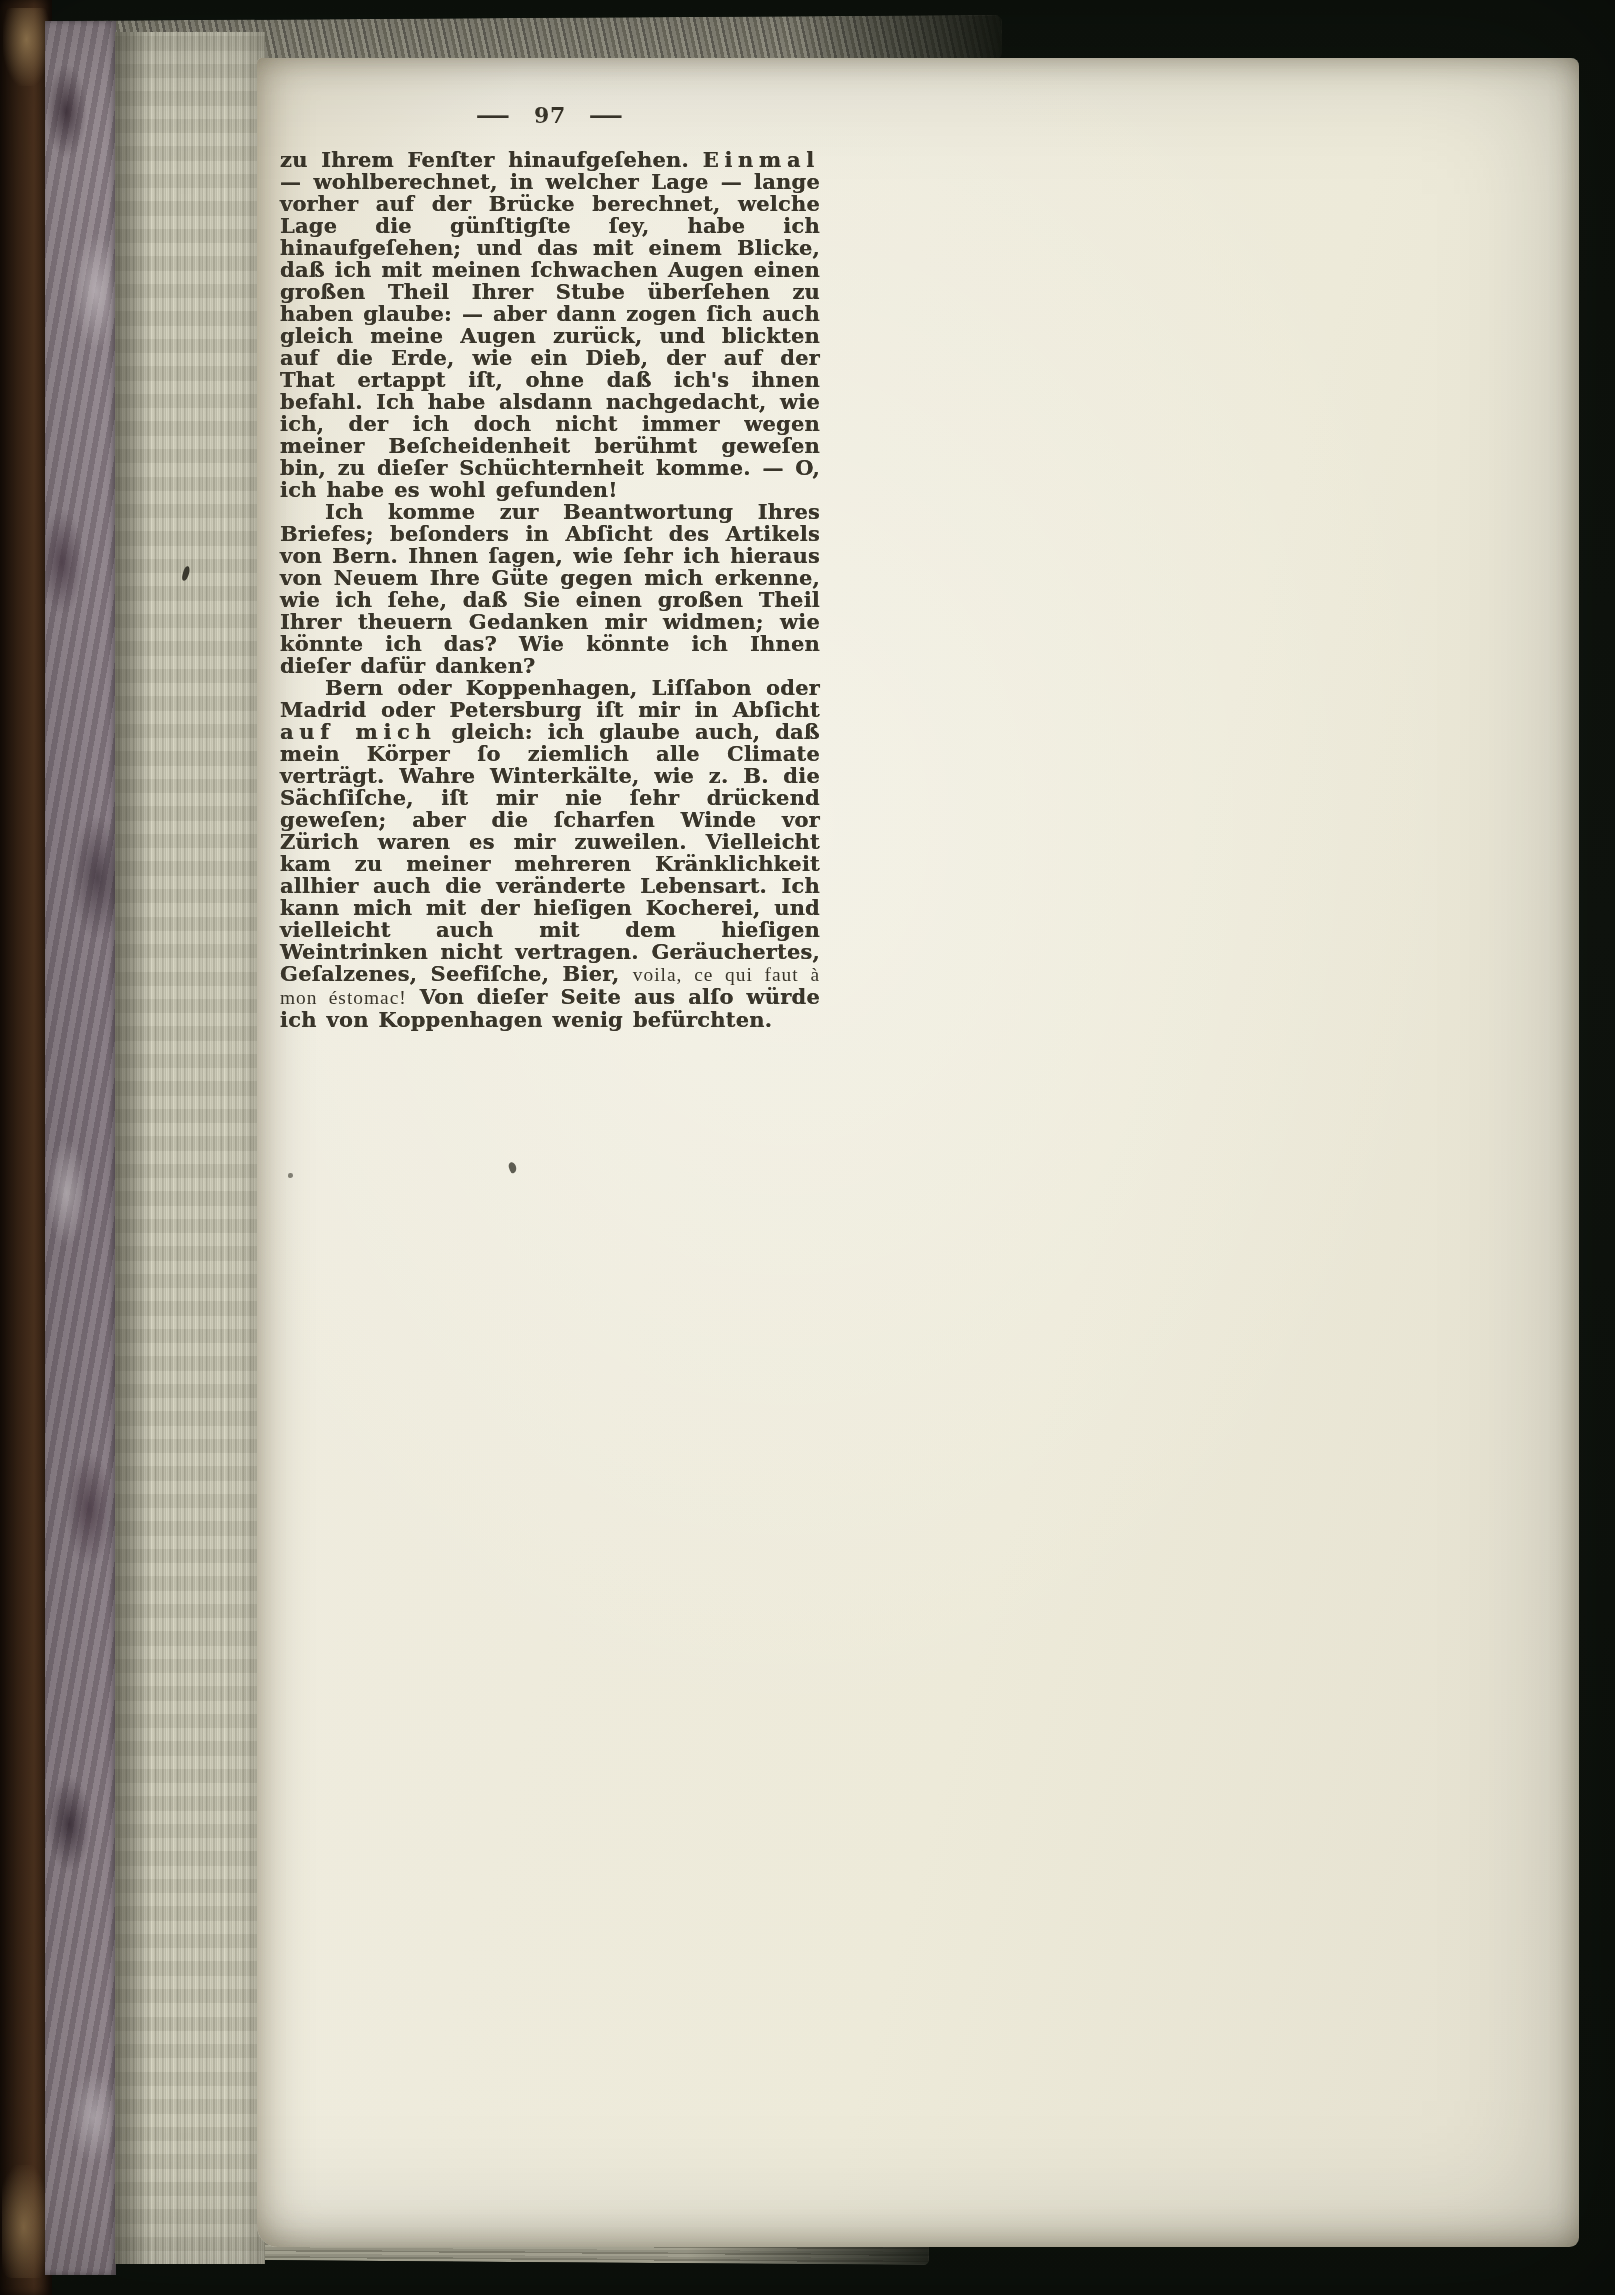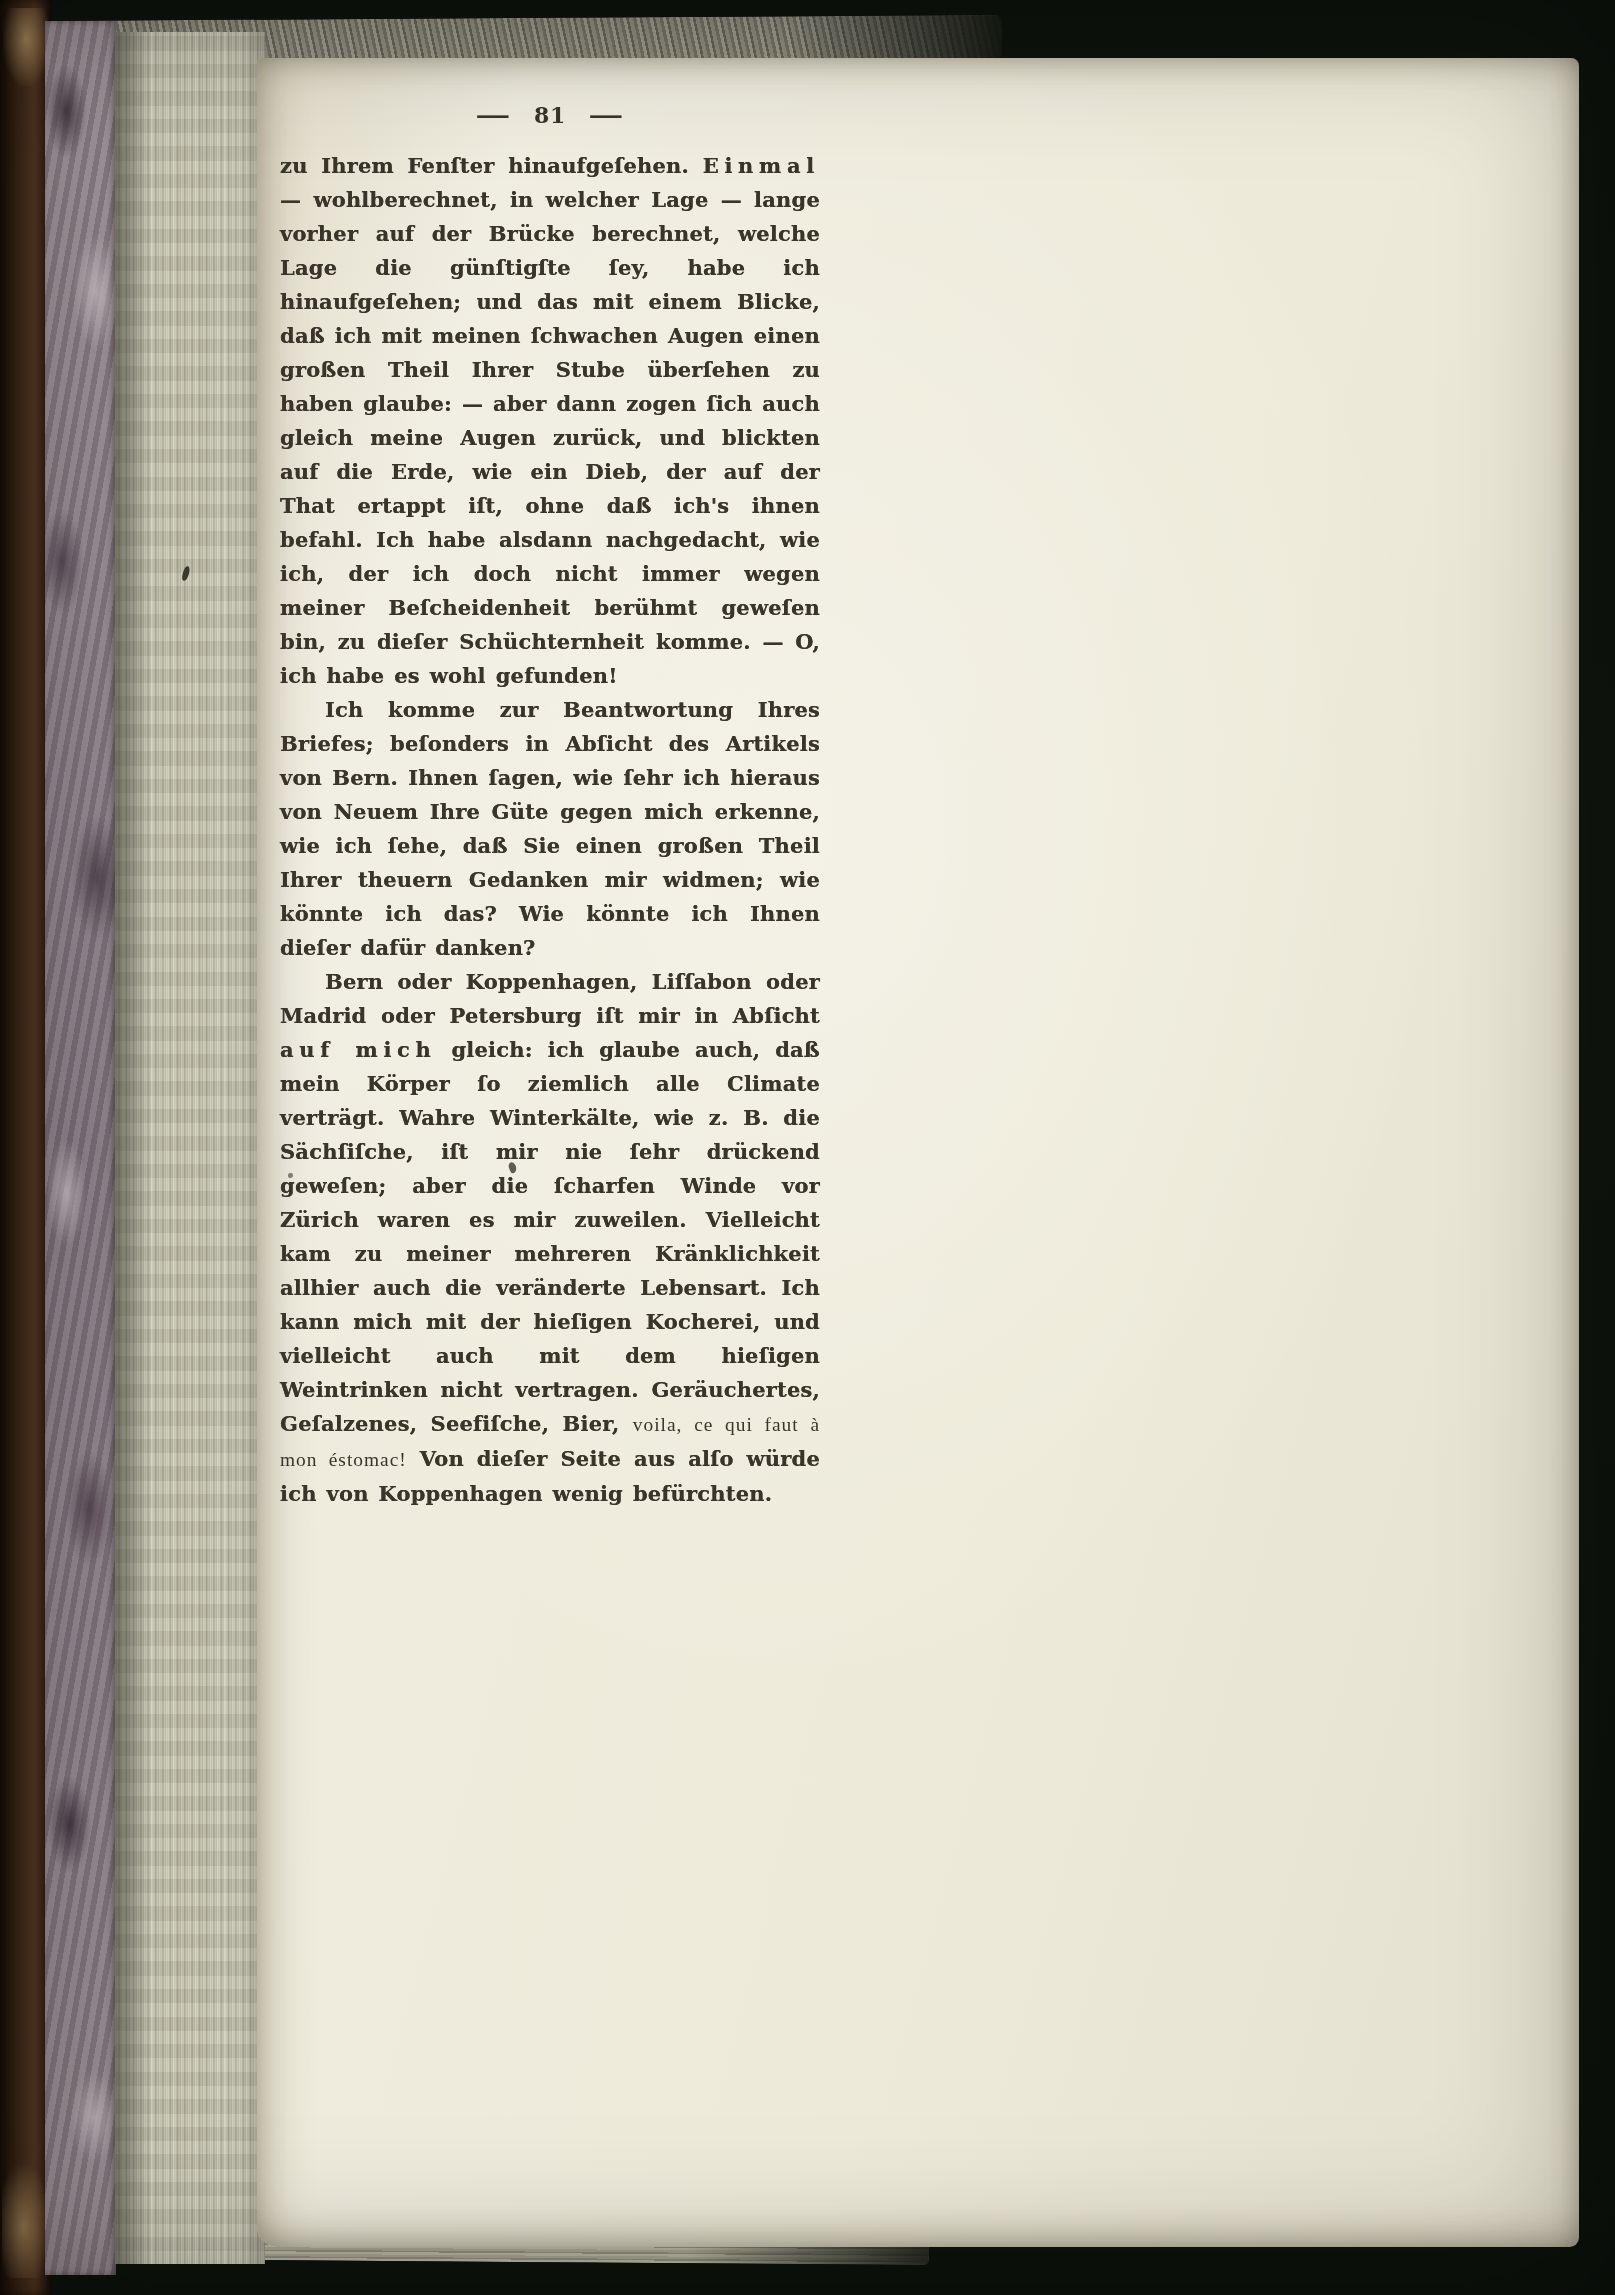--- a/index.html
+++ b/index.html
@@ -69,21 +69,21 @@
         inset 0 -18px 40px -16px rgba(95,85,58,.35),
         inset 0 13px 32px -16px rgba(95,85,58,.30);}
 
   
   .text-block{position:absolute;left:280px;top:102px;width:540px;
       color:var(--ink,#39352a);}
   .pagehead{display:flex;justify-content:center;align-items:center;gap:29px;
       font-size:22px;font-weight:bold;margin-bottom:21px;letter-spacing:0.8px;}
   .pagehead .dash{transform:scaleX(1.6);display:inline-block;}
   .para{margin:0;text-align:justify;
-      font-size:21px;line-height:34px;font-weight:bold;
+      font-size:21px;line-height:22px;font-weight:bold;
       word-spacing:2.4px;letter-spacing:0.2px;
       text-shadow:0 0 0.5px rgba(57,53,42,.85);}
   .para.indent{text-indent:45px;}
   .run.spaced{letter-spacing:5.7px;}
   .run.roman{font-family:"Liberation Serif",serif;font-weight:normal;
       font-size:19.4px;letter-spacing:1px;text-shadow:none;}
 
   
   .speck{position:absolute;background:#3a382e;border-radius:50% 50% 60% 40%;}
   .speck-a{left:183px;top:566px;width:5.7px;height:14.5px;transform:rotate(14deg);}
@@ -103,21 +103,21 @@
   <div class="spine-wear-top"></div>
   <div class="spine-wear-bottom"></div>
   <div class="marble"></div>
   <div class="edges"></div>
 
   <div class="page"></div>
 
   <div class="text-block">
     <div class="pagehead">
       <span class="dash">—</span>
-      <span class="num">81</span>
+      <span class="num">97</span>
       <span class="dash">—</span>
     </div>
     <div id="paras">
         <p class="para"><span class="run fraktur">zu Ihrem Fenſter hinaufgeſehen. </span><span class="run spaced">Einmal</span><span class="run fraktur"> — wohlberechnet, in welcher Lage — lange vorher auf der Brücke berechnet, welche Lage die günſtigſte ſey, habe ich hinaufgeſehen; und das mit einem Blicke, daß ich mit meinen ſchwachen Augen einen großen Theil Ihrer Stube überſehen zu haben glaube: — aber dann zogen ſich auch gleich meine Augen zurück, und blickten auf die Erde, wie ein Dieb, der auf der That ertappt iſt, ohne daß ich's ihnen befahl. Ich habe alsdann nachgedacht, wie ich, der ich doch nicht immer wegen meiner Beſcheidenheit berühmt geweſen bin, zu dieſer Schüchternheit komme. — O, ich habe es wohl gefunden!</span></p>
         <p class="para indent"><span class="run fraktur">Ich komme zur Beantwortung Ihres Briefes; beſonders in Abſicht des Artikels von Bern. Ihnen ſagen, wie ſehr ich hieraus von Neuem Ihre Güte gegen mich erkenne, wie ich ſehe, daß Sie einen großen Theil Ihrer theuern Gedanken mir widmen; wie könnte ich das? Wie könnte ich Ihnen dieſer dafür danken?</span></p>
         <p class="para indent"><span class="run fraktur">Bern oder Koppenhagen, Liſſabon oder Madrid oder Petersburg iſt mir in Abſicht </span><span class="run spaced">auf mich</span><span class="run fraktur"> gleich: ich glaube auch, daß mein Körper ſo ziemlich alle Climate verträgt. Wahre Winterkälte, wie z. B. die Sächſiſche, iſt mir nie ſehr drückend geweſen; aber die ſcharfen Winde vor Zürich waren es mir zuweilen. Vielleicht kam zu meiner mehreren Kränklichkeit allhier auch die veränderte Lebensart. Ich kann mich mit der hieſigen Kocherei, und vielleicht auch mit dem hieſigen Weintrinken nicht vertragen. Geräuchertes, Geſalzenes, Seefiſche, Bier, </span><span class="run roman">voila, ce qui faut à mon éstomac!</span><span class="run fraktur"> Von dieſer Seite aus alſo würde ich von Koppenhagen wenig befürchten.</span></p>
       </div>
   </div>
 
   <div class="speck speck-a"></div>

